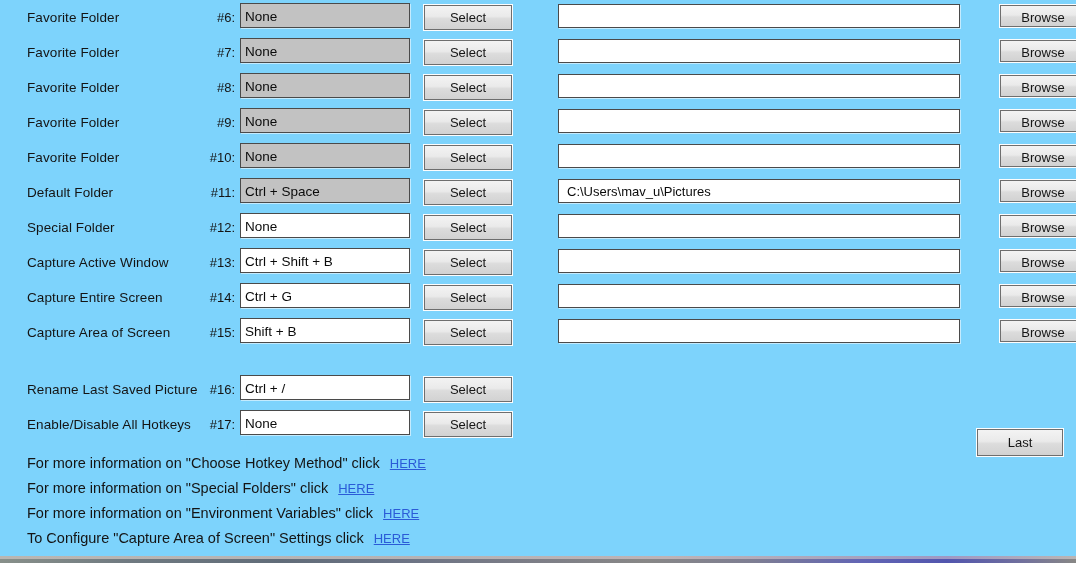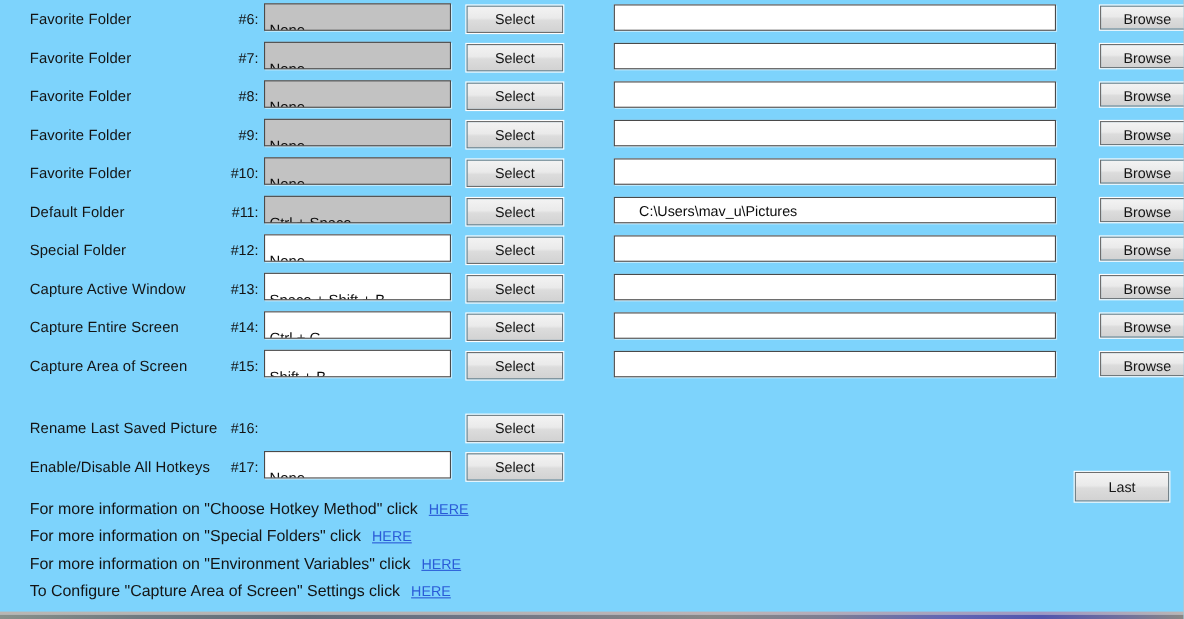--- a/index.html
+++ b/index.html
@@ -40,21 +40,21 @@
   }
   
   .hk-field {
     position: absolute;
     left: 240px; top: 1px;
     width: 170px; height: 25px;
     border: 1px solid #4a4a4a;
     background: #ffffff;
     font-size: 13.5px;
     color: #0b0b0b;
-    padding: 14px 0 0 4px;
+    padding: 3px 0 0 4px;
     line-height: 19px;
     overflow: hidden;
     white-space: nowrap;
     box-shadow: 1px 1px 0 rgba(255,255,255,.55);
   }
   .hk-field.disabled { background: #c2c2c2; }
 
   
   .btn {
     position: absolute;
@@ -75,21 +75,21 @@
 
   
   .path-field {
     position: absolute;
     left: 558px; top: 2px;
     width: 402px; height: 24px;
     border: 1px solid #4a4a4a;
     background: #ffffff;
     font-size: 13px;
     color: #0b0b0b;
-    padding: 3px 0 0 22px;
+    padding: 3px 0 0 8px;
     line-height: 18px;
     overflow: hidden;
     white-space: nowrap;
     box-shadow: 1px 1px 0 rgba(255,255,255,.55);
   }
   .btn-browse {
     left: 972px; top: 3px;
     width: 86px; height: 22px; margin-left: 28px;
   }
 
@@ -193,21 +193,21 @@
         <div class="row-label">Special Folder</div>
         <div class="row-num">#12:</div>
         <div class="hk-field">None</div>
         <div class="btn btn-select">Select</div>
         <div class="path-field"></div>
         <div class="btn btn-browse">Browse</div>
       </div>
       <div class="row" style="top: 247px;">
         <div class="row-label">Capture Active Window</div>
         <div class="row-num">#13:</div>
-        <div class="hk-field">Space + Shift + B</div>
+        <div class="hk-field">Ctrl + Shift + B</div>
         <div class="btn btn-select">Select</div>
         <div class="path-field"></div>
         <div class="btn btn-browse">Browse</div>
       </div>
       <div class="row" style="top: 282px;">
         <div class="row-label">Capture Entire Screen</div>
         <div class="row-num">#14:</div>
         <div class="hk-field">Ctrl + G</div>
         <div class="btn btn-select">Select</div>
         <div class="path-field"></div>
@@ -217,20 +217,21 @@
         <div class="row-label">Capture Area of Screen</div>
         <div class="row-num">#15:</div>
         <div class="hk-field">Shift + B</div>
         <div class="btn btn-select">Select</div>
         <div class="path-field"></div>
         <div class="btn btn-browse">Browse</div>
       </div>
       <div class="row" style="top: 374px;">
         <div class="row-label">Rename Last Saved Picture</div>
         <div class="row-num">#16:</div>
+        <div class="hk-field">Ctrl + /</div>
         <div class="btn btn-select">Select</div>
       </div>
       <div class="row" style="top: 409px;">
         <div class="row-label">Enable/Disable All Hotkeys</div>
         <div class="row-num">#17:</div>
         <div class="hk-field">None</div>
         <div class="btn btn-select">Select</div>
       </div>
     </div>
 

